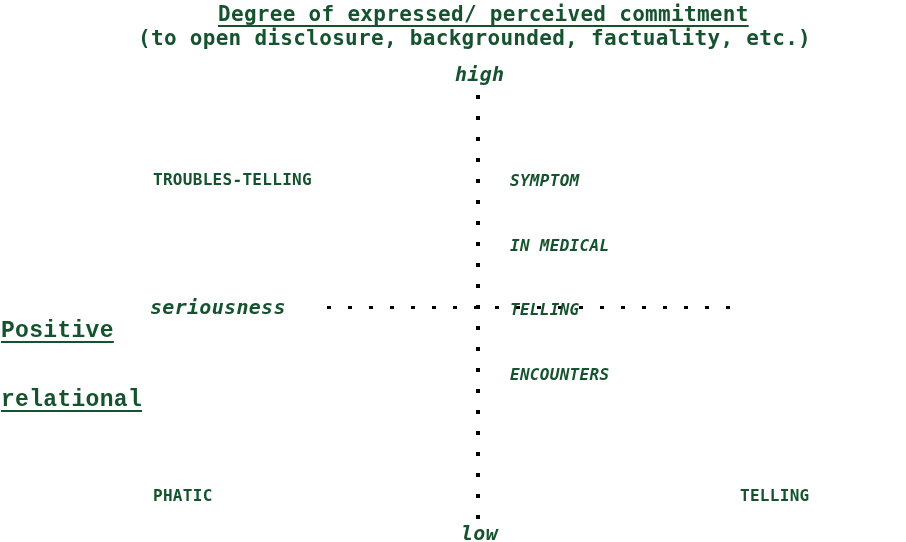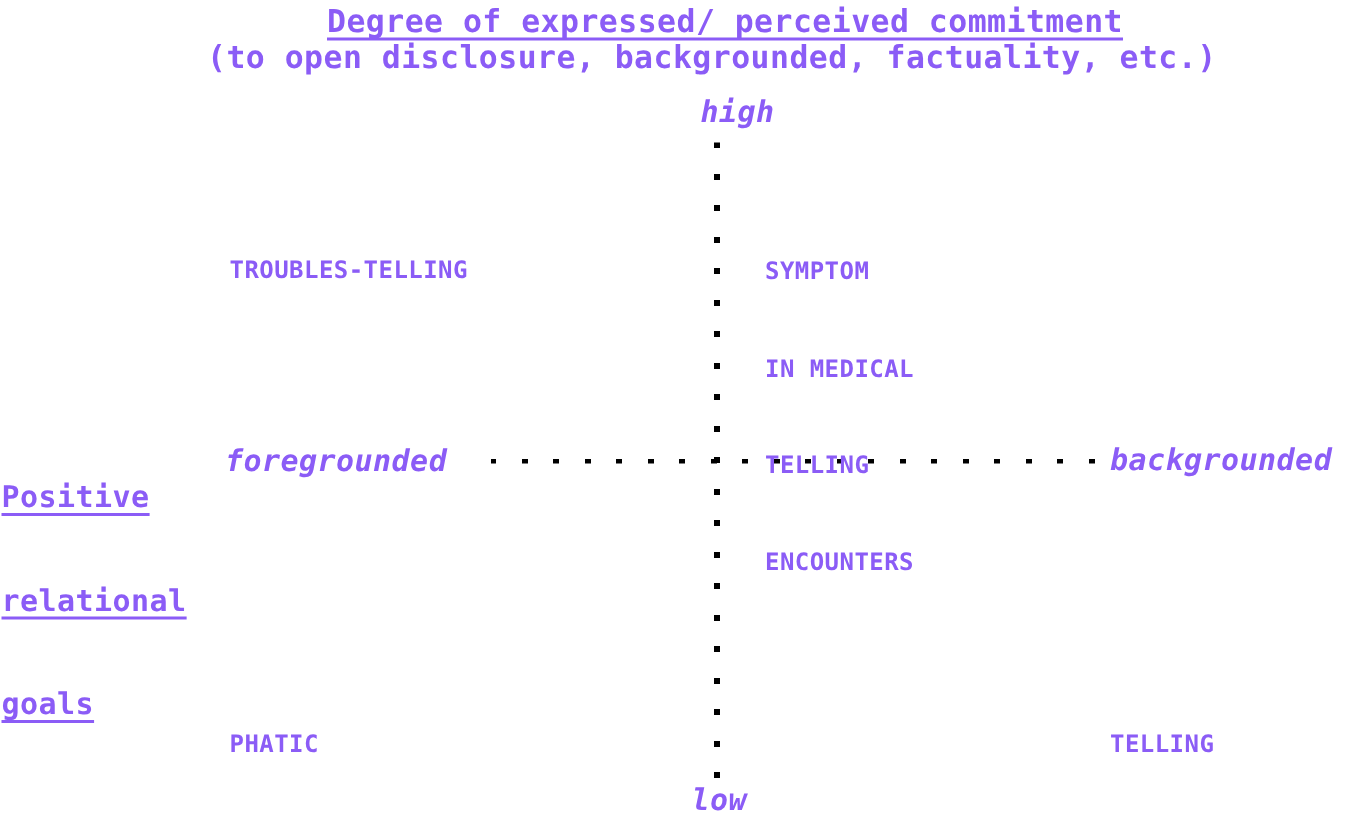--- a/index.html
+++ b/index.html
@@ -5,21 +5,21 @@
   html, body {
     margin: 0;
     padding: 0;
     background: #ffffff;
   }
   .figure {
     position: relative;
     width: 906px;
     height: 542px;
     background: #ffffff;
-    color: #8b5cf6;
+    color: #14532d;
     font-family: "DejaVu Sans Mono", "Liberation Mono", monospace;
     font-weight: bold;
     overflow: hidden;
   }
   .abs { position: absolute; white-space: pre; }
   .caps {
     font-size: 16px;
     line-height: 21.5px;
     letter-spacing: 0.3px;
   }
@@ -33,23 +33,24 @@
   .title2 {
     font-size: 21px;
     letter-spacing: 0.3px;
   }
   .ital {
     font-style: italic;
     font-size: 20px;
     letter-spacing: 0.3px;
   }
   .axis-title {
-    font-size: 20px;
+    font-size: 23px;
     line-height: 23px;
     letter-spacing: 0.3px;
+    font-family: Liberation Mono, monospace;
   }
   .axis-title .u {
     text-decoration: underline;
     text-decoration-thickness: 2px;
     text-underline-offset: 4px;
   }
   .vline {
     position: absolute;
     left: 476px;
     top: 95px;
@@ -69,38 +70,36 @@
   }
 </style>
 </head>
 <body>
 
 <div class="figure">
 
   <div class="abs title1" style="left:218px; top:2px;">Degree of expressed/ perceived commitment</div>
   <div class="abs title2" style="left:138px; top:26px;">(to open disclosure, backgrounded, factuality, etc.)</div>
 
-  <div class="abs ital" style="left:455px; top:62px;margin-left:12px;">high</div>
+  <div class="abs ital" style="left:455px; top:62px;">high</div>
   <div class="vline"></div>
   <div class="abs ital" style="left:461px; top:521px;">low</div>
 
   <div class="abs axis-title" style="left:1px; top:274px;">
     <div class="u">Positive</div>
     <div class="u">relational</div>
-    <div class="u">goals</div>
   </div>
-  <div class="abs ital" style="left:150px; top:295px;">foregrounded</div>
+  <div class="abs ital" style="left:150px; top:295px;">seriousness</div>
   <div class="hline"></div>
-  <div class="abs ital" style="left:740px; top:294px;">backgrounded</div>
 
   <div class="abs caps" style="left:153px; top:126px;">
     <div>TROUBLES-TELLING</div>
   </div>
 
-  <div class="abs caps" style="left:510px; top:127px;">
+  <div class="abs caps" style="left:510px; top:127px;font-style:italic;">
     <div>SYMPTOM</div>
     <div>IN MEDICAL</div>
     <div>TELLING</div>
     <div>ENCOUNTERS</div>
   </div>
 
 
   <div class="abs caps" style="left:153px; top:442px;">
     <div>PHATIC</div>
     

